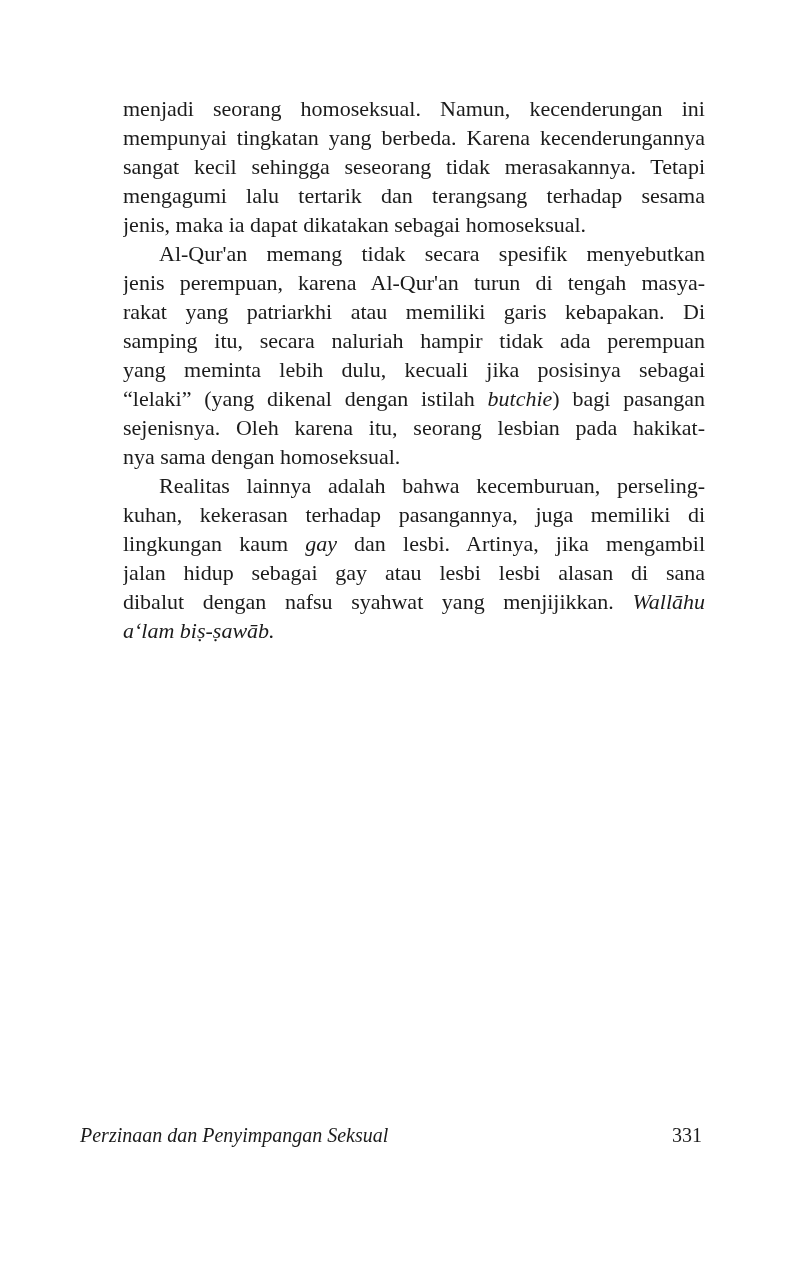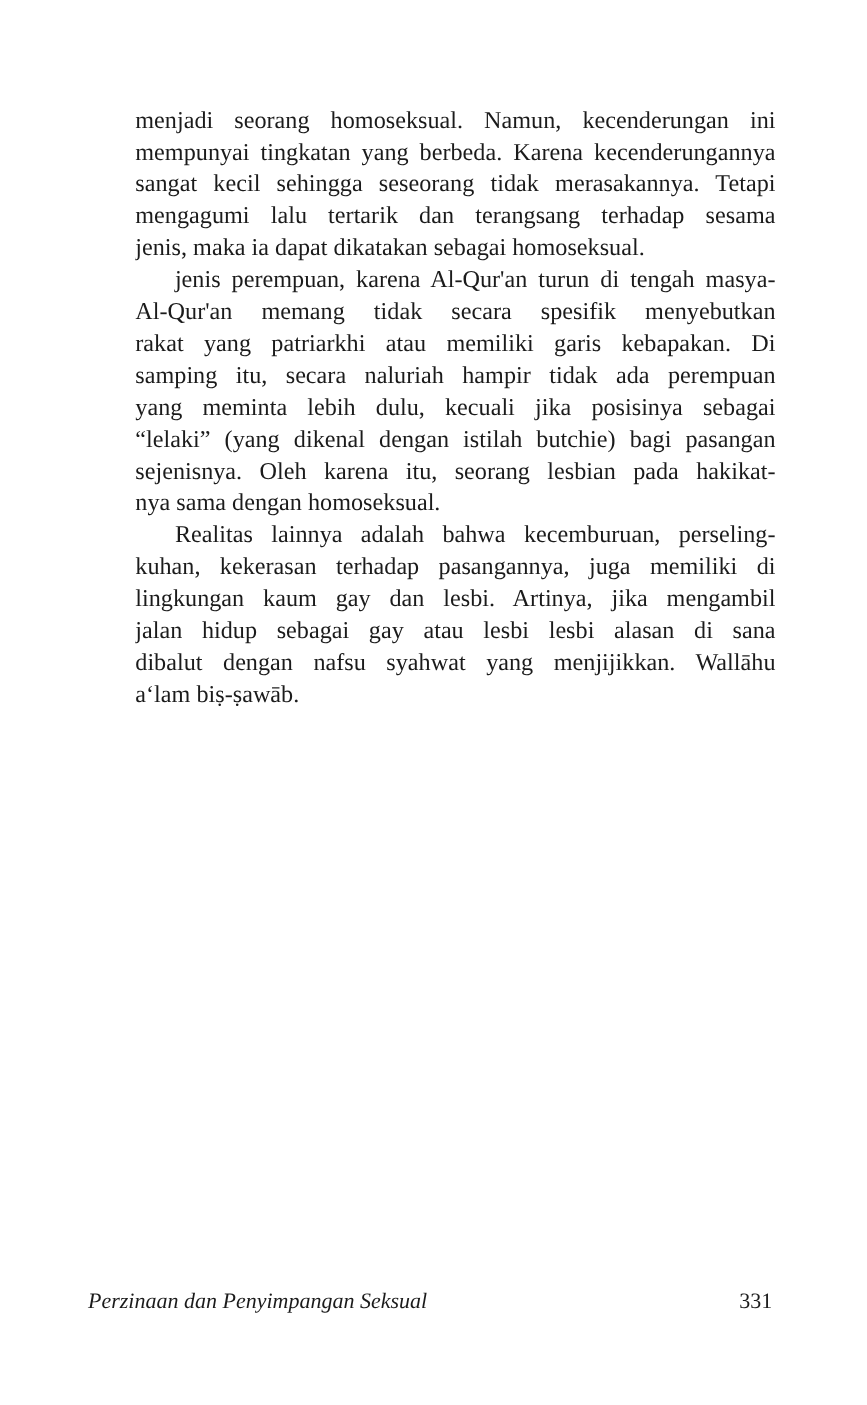--- a/index.html
+++ b/index.html
@@ -35,32 +35,32 @@
     white-space: normal;
     overflow: hidden;
   }
   .line.last {
     text-align-last: left;
   }
   .para.indent .line:first-child {
     text-indent: 36px;
   }
   .it {
+    font-style: italic;
   }
   .footer {
     position: absolute;
     left: 80px;
     top: 1121px;
     width: 622px;
     display: flex;
     justify-content: space-between;
     align-items: baseline;
     font-size: 20px;
     line-height: 28px;
-    margin-top: 48px;
   }
   .running-title {
     font-style: italic;
   }
   .page-number {
     font-style: normal;
   }
 </style>
 </head>
 <body>
@@ -69,22 +69,22 @@
 
   <div class="text-block">
       <div class="para">
         <div class="line"><span>menjadi seorang homoseksual. Namun, kecenderungan ini</span></div>
         <div class="line"><span>mempunyai tingkatan yang berbeda. Karena kecenderungannya</span></div>
         <div class="line"><span>sangat kecil sehingga seseorang tidak merasakannya. Tetapi</span></div>
         <div class="line"><span>mengagumi lalu tertarik dan terangsang terhadap sesama</span></div>
         <div class="line last"><span>jenis, maka ia dapat dikatakan sebagai homoseksual.</span></div>
       </div>
       <div class="para indent">
+        <div class="line"><span>Al-Qur'an memang tidak secara spesifik menyebutkan</span></div>
         <div class="line"><span>jenis perempuan, karena Al-Qur'an turun di tengah masya-</span></div>
-        <div class="line"><span>Al-Qur'an memang tidak secara spesifik menyebutkan</span></div>
         <div class="line"><span>rakat yang patriarkhi atau memiliki garis kebapakan. Di</span></div>
         <div class="line"><span>samping itu, secara naluriah hampir tidak ada perempuan</span></div>
         <div class="line"><span>yang meminta lebih dulu, kecuali jika posisinya sebagai</span></div>
         <div class="line"><span>“lelaki” (yang dikenal dengan istilah </span><span class="it">butchie</span><span>) bagi pasangan</span></div>
         <div class="line"><span>sejenisnya. Oleh karena itu, seorang lesbian pada hakikat-</span></div>
         <div class="line last"><span>nya sama dengan homoseksual.</span></div>
       </div>
       <div class="para indent">
         <div class="line"><span>Realitas lainnya adalah bahwa kecemburuan, perseling-</span></div>
         <div class="line"><span>kuhan, kekerasan terhadap pasangannya, juga memiliki di</span></div>

